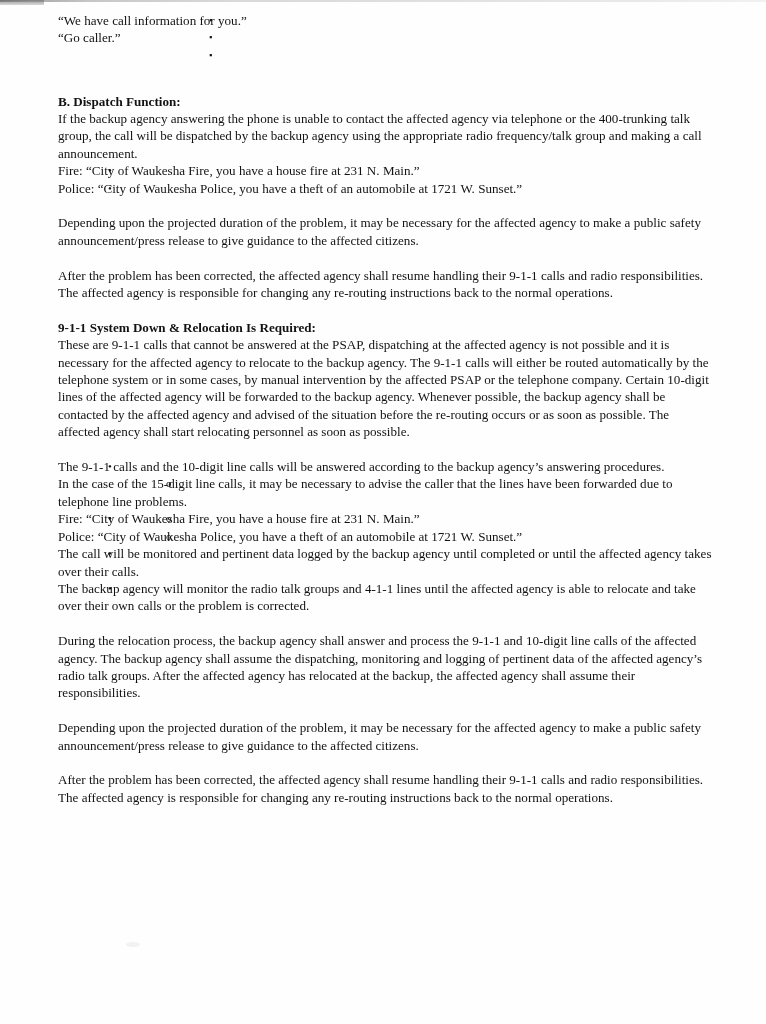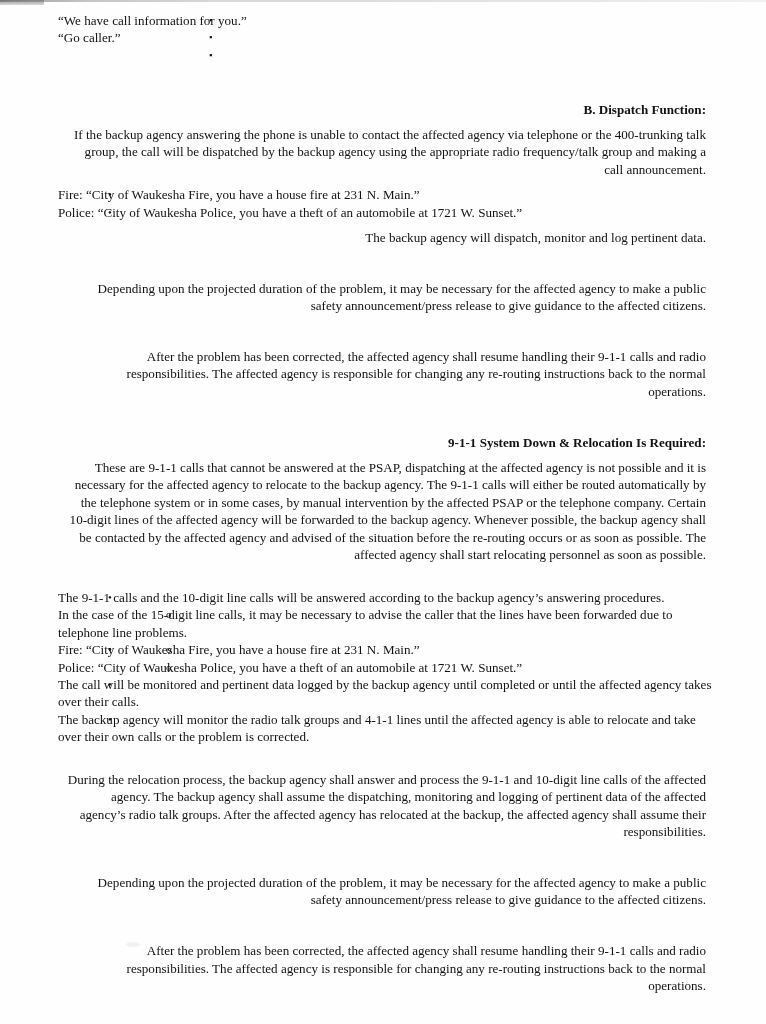--- a/index.html
+++ b/index.html
@@ -46,23 +46,22 @@
     position: absolute;
     left: 58px;
     top: 0;
     width: 656px;
     font-size: 13.1px;
     line-height: 17.4px;
     text-align: left;
     color: #121212;
   }
   p {
-    margin: 8px;
-    padding: 0;
-    text-align: right;
+    margin: 0;
+    padding: 0;
   }
   .blank {
     height: 17.4px;
   }
   .heading {
     font-weight: bold;
   }
   .heading-underline {
     font-weight: bold;
   }
@@ -162,21 +161,20 @@
     <ul class="lvl list-disc">
       <li>
         <span class="bullet">•</span>
         <span>Fire:  “City of Waukesha Fire, you have a house fire at 231 N. Main.”</span>
       </li>
       <li>
         <span class="bullet">•</span>
         <span>Police:  “City of Waukesha Police, you have a theft of an automobile at 1721 W. Sunset.”</span>
       </li>
     </ul>
-    <p class="cont-indent-plain">The backup agency will dispatch, monitor and log pertinent data.</p>
 
     <div class="blank"></div>
 
     <p>Depending upon the projected duration of the problem, it may be necessary for the affected agency to make a public safety announcement/press release to give guidance to the affected citizens.</p>
 
     <div class="blank"></div>
 
     <p>After the problem has been corrected, the affected agency shall resume handling their 9-1-1 calls and radio responsibilities.  The affected agency is responsible for changing any re-routing instructions back to the normal operations.</p>
 
     <div class="blank"></div>

